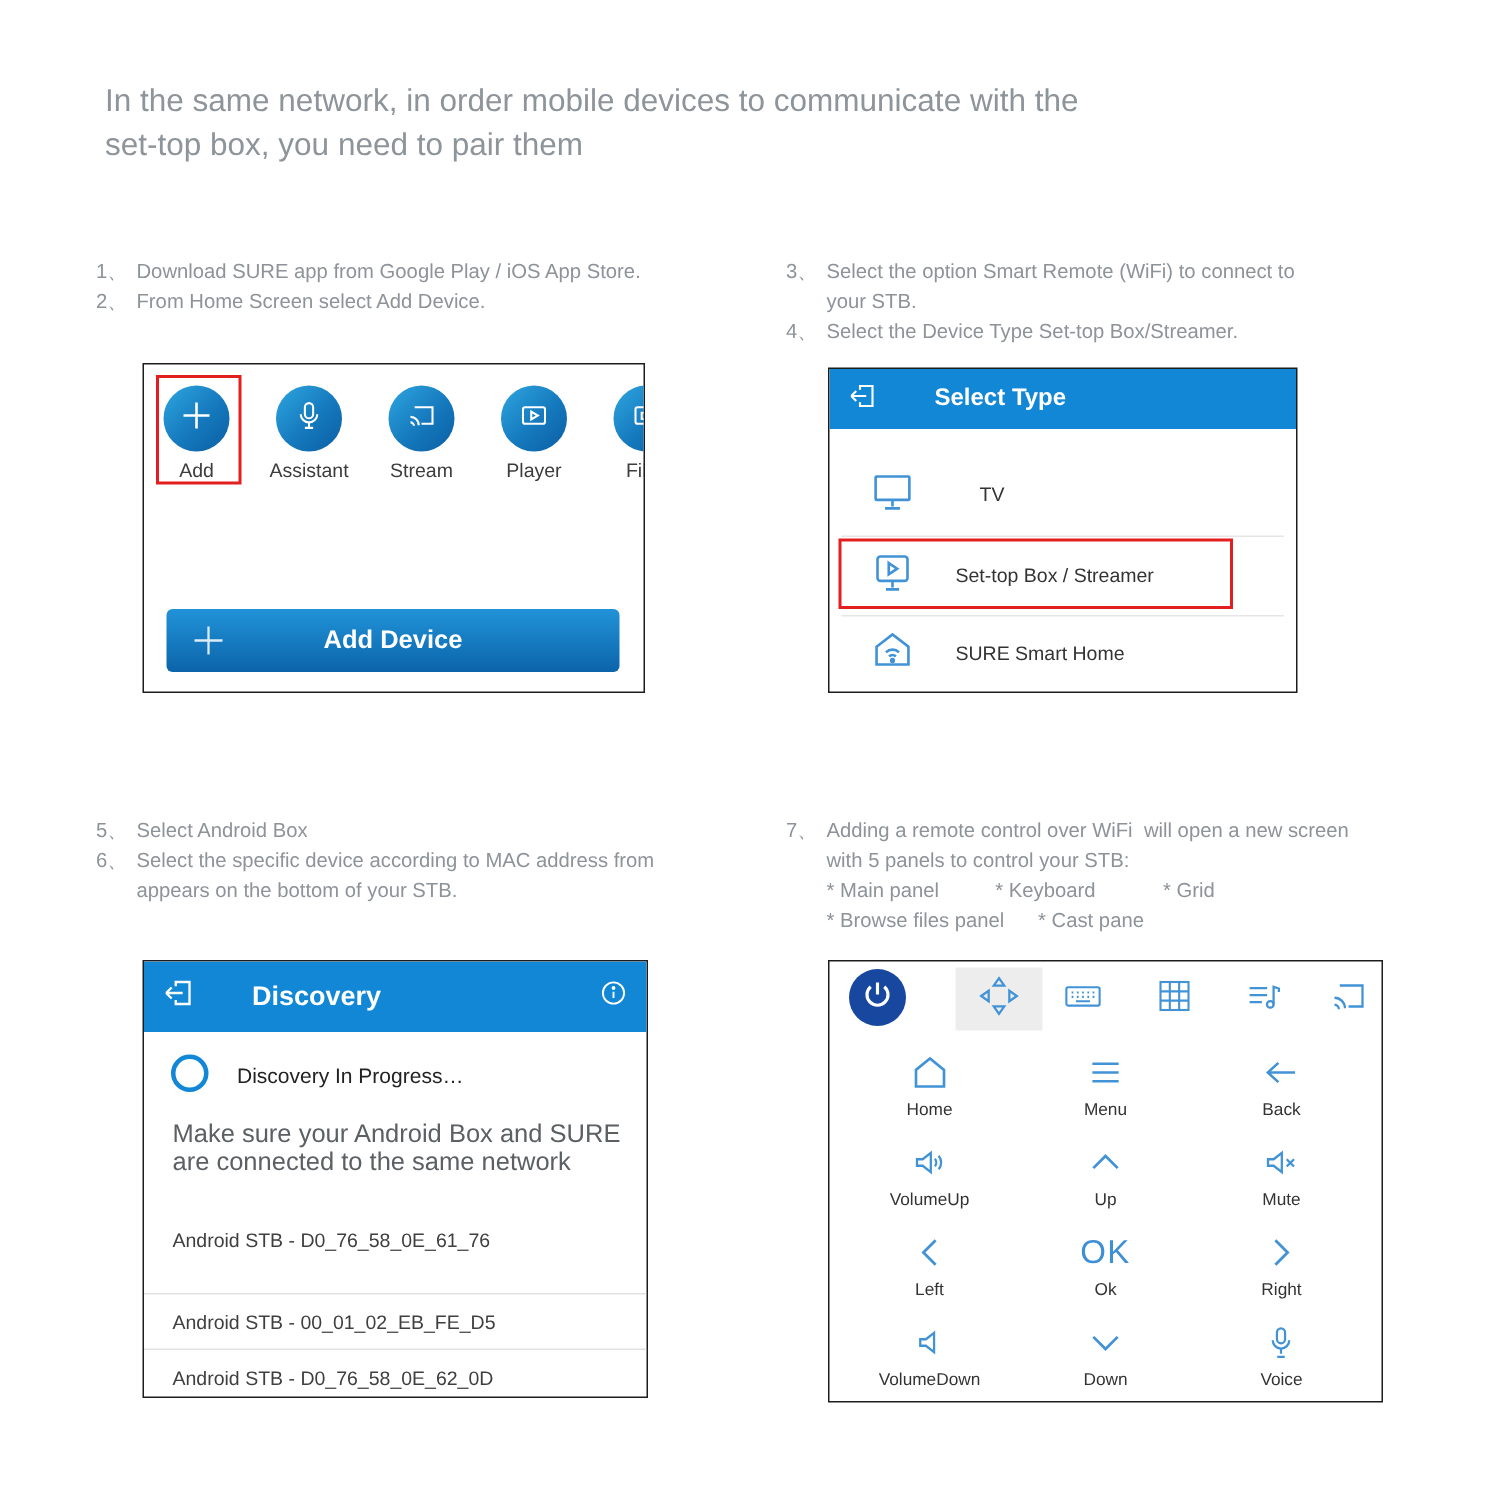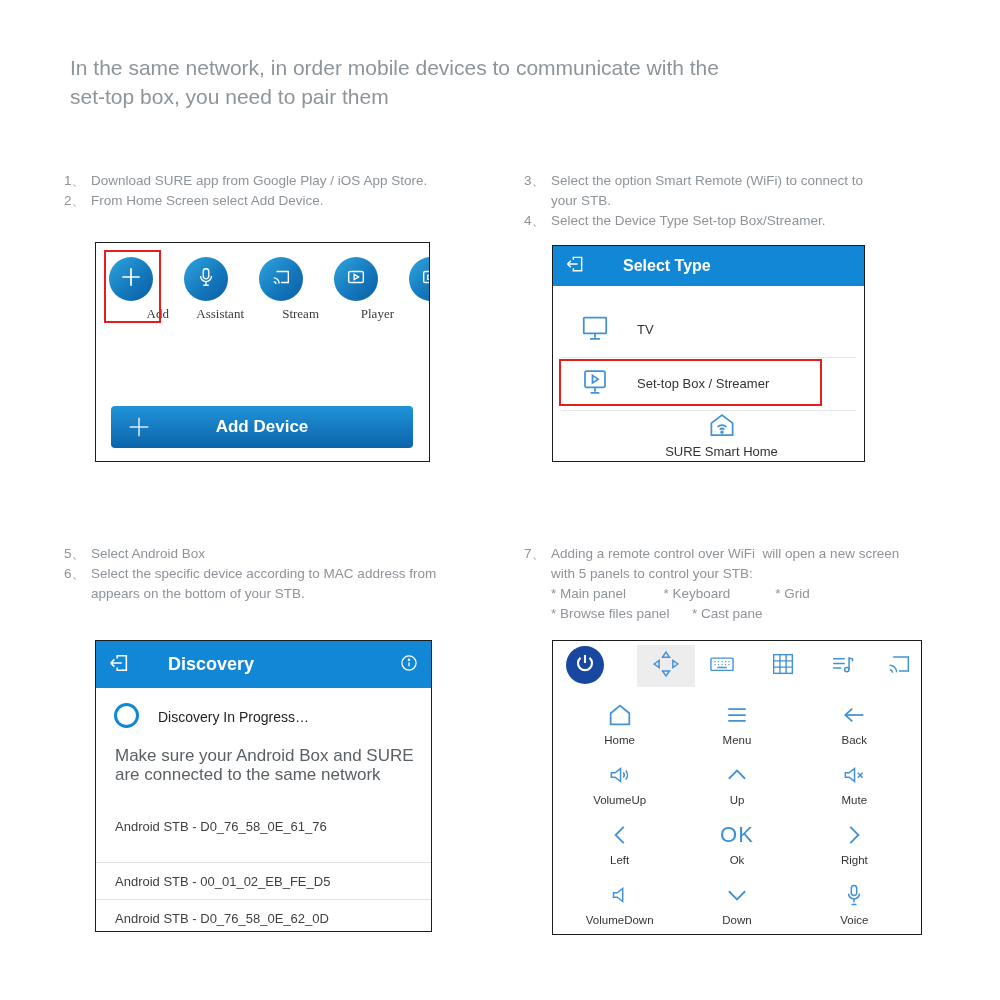--- a/index.html
+++ b/index.html
@@ -12,21 +12,21 @@
 
   .steps { position:absolute; font-size:13.5px; line-height:20px; color:#8d9399; }
   .step  { display:flex; }
   .step .num { width:27px; flex:0 0 27px; }
   .step .txt { display:block; }
   .pre { white-space:pre-wrap; }
 
   .shot { position:absolute; background:#fff; border:1px solid #1c1c1c; overflow:hidden; }
 
   
-  .app-item { position:absolute; top:14px; width:76px; text-align:right;font-family:Liberation Serif, serif; }
+  .app-item { position:absolute; top:14px; width:76px; text-align:center; }
   .app-circle { width:44px; height:44px; margin:0 auto; border-radius:50%;
                 background:linear-gradient(135deg,#2ea6e0 0%,#1579bd 55%,#0b5ea3 100%);
                 display:flex; align-items:center; justify-content:center; }
   .app-label { margin-top:5px; font-size:13px; color:#3c3c3c; }
   .hl-box { position:absolute; border:2px solid #e31e1e; }
   .add-device-btn { position:absolute; left:15px; top:163px; width:302px; height:42px;
                     border-radius:4px; background:linear-gradient(#2193d8,#0c64aa);
                     display:flex; align-items:center; justify-content:center; }
   .add-device-btn .plus { position:absolute; left:14px; top:7px; }
   .add-device-btn .lbl { color:#fff; font-size:17px; font-weight:bold; }
@@ -199,21 +199,21 @@
     <div class="hdr" style="height:40px;">
       <span class="back">
         <svg width="20" height="20" viewBox="0 0 24 24" fill="none" stroke="#fff" stroke-width="1.7">
             <path d="M10 7V4h10v16H10v-3"></path>
             <path d="M15 12H3m0 0 4-4m-4 4 4 4"></path>
           </svg>
       </span>
       <span class="htitle" style="font-size:16px;">Select Type</span>
     </div>
 
-    <div class="opt-row" style="top:58px;">
+    <div class="opt-row" style="top:58px;gap:16px;">
       <span class="oicon">
         <svg width="32" height="30" viewBox="0 0 24 24" fill="none" stroke="#4292d6" stroke-width="1.4">
             <rect x="3" y="4.5" width="18" height="12.5" rx="0.5"></rect>
             <path d="M12 17v3.5M8 21.5h8"></path>
           </svg>
       </span>
       <span class="olbl">TV</span>
     </div>
 
     <div class="divider" style="top:111px;"></div>
@@ -224,21 +224,21 @@
             <rect x="4" y="4" width="16" height="13" rx="1.5"></rect>
             <path d="M10 7.5 14.5 10.5 10 13.5z"></path>
             <path d="M12 17v3.5M8.5 21.5h7"></path>
           </svg>
       </span>
       <span class="olbl">Set-top Box / Streamer</span>
     </div>
 
     <div class="divider" style="top:164px;"></div>
 
-    <div class="opt-row" style="top:164px;flex-direction:column;">
+    <div class="opt-row" style="top:164px;">
       <span class="oicon">
         <svg width="32" height="30" viewBox="0 0 24 24" fill="none" stroke="#4292d6" stroke-width="1.4">
             <path d="M3.5 10.5 12 4l8.5 6.5V20h-17z"></path>
             <path d="M8.5 13.5a5 5 0 0 1 7 0"></path>
             <path d="M10.2 15.7a2.6 2.6 0 0 1 3.6 0"></path>
             <circle cx="12" cy="17.8" r="0.7" fill="#4292d6"></circle>
           </svg>
       </span>
       <span class="olbl">SURE Smart Home</span>
     </div>

